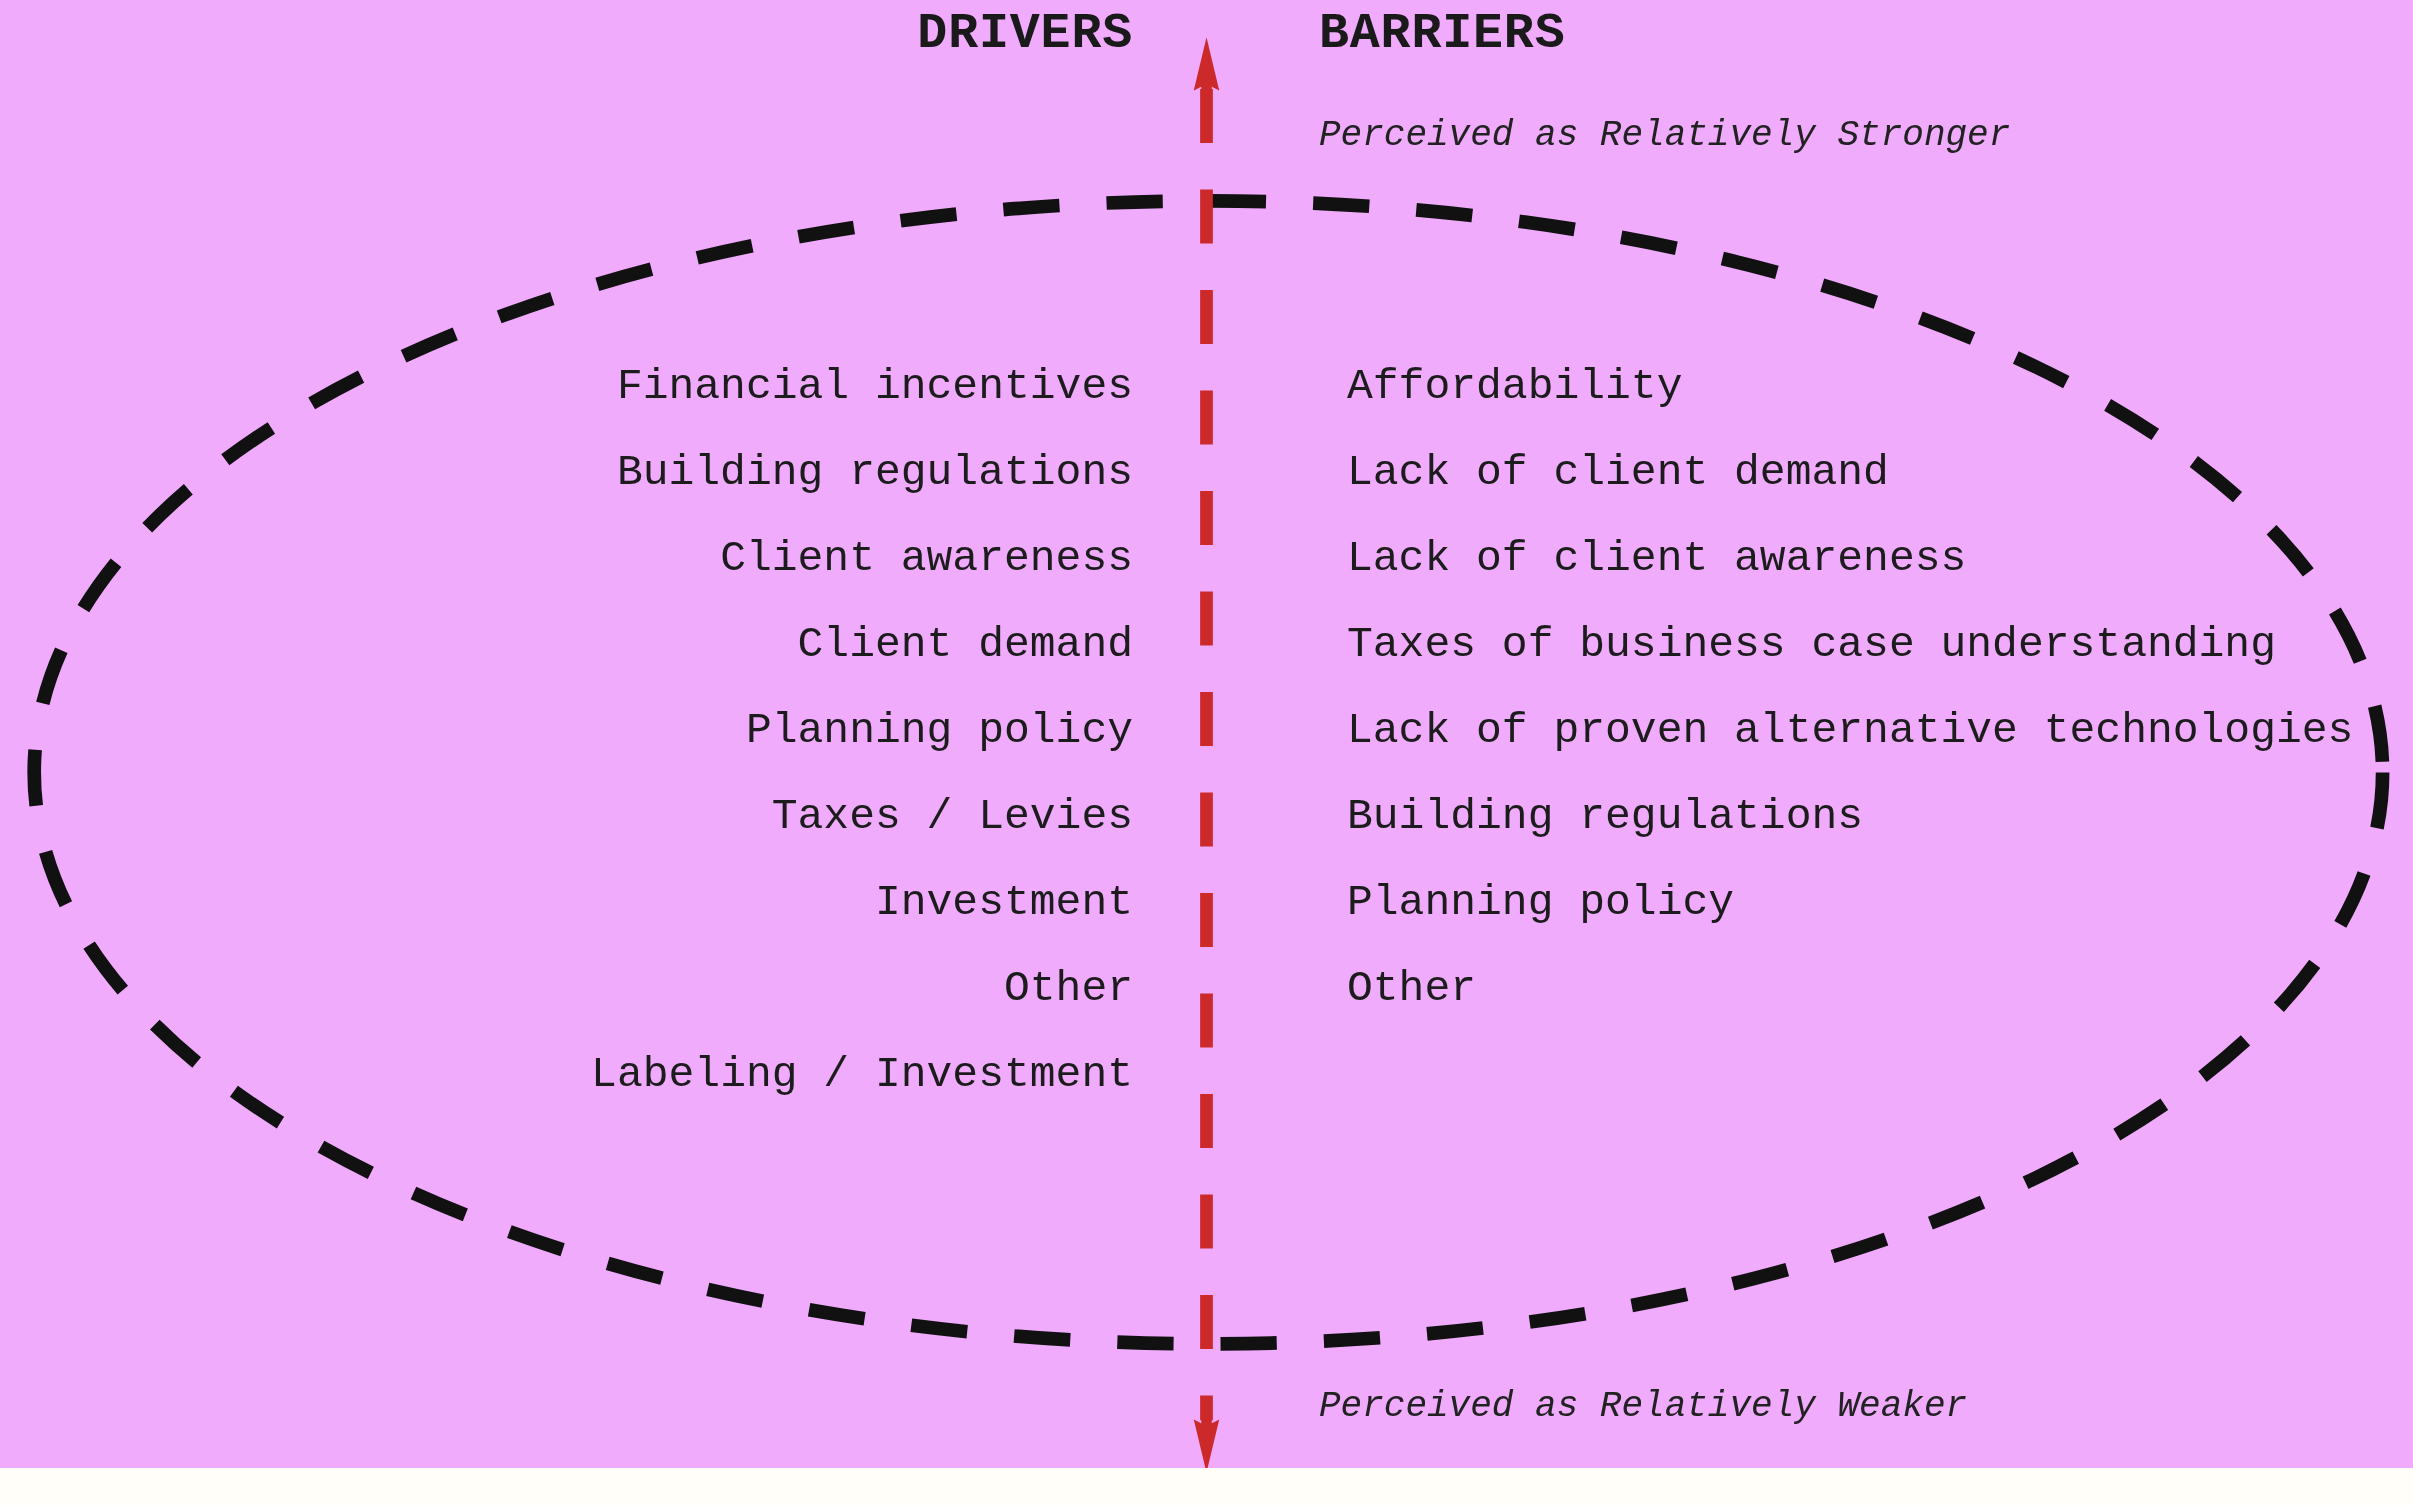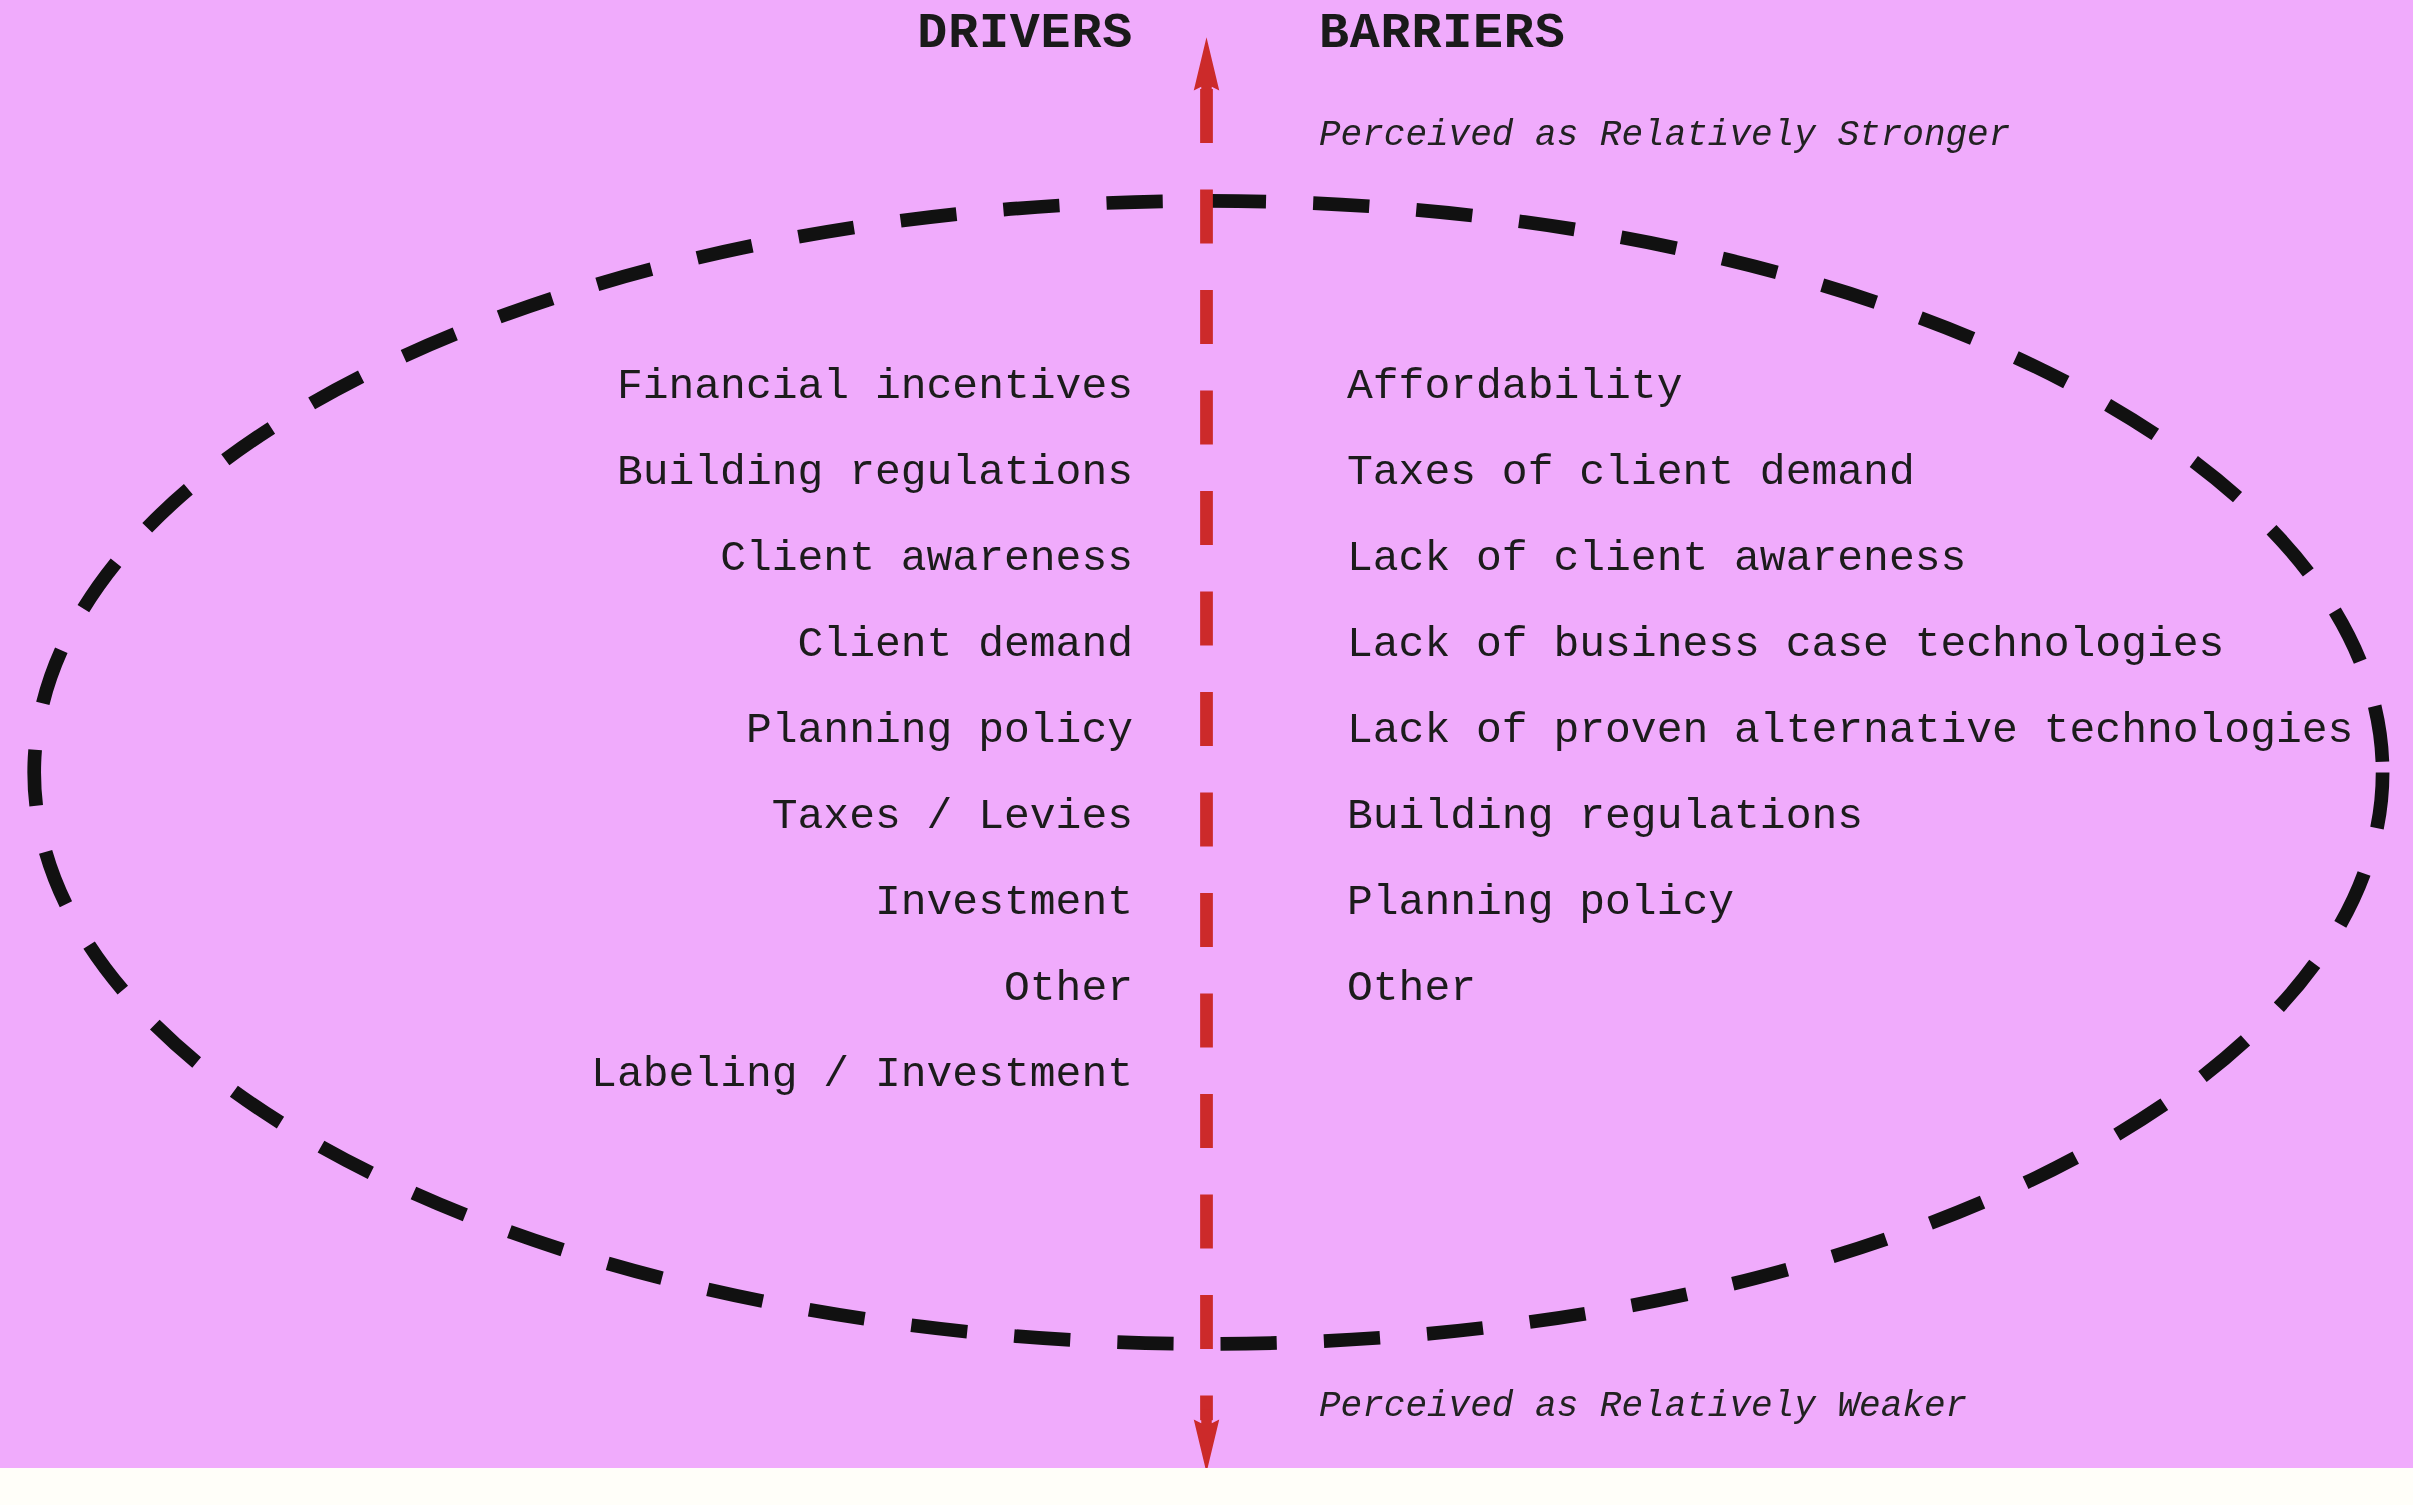--- a/index.html
+++ b/index.html
@@ -138,23 +138,23 @@
     <div class="item">Client demand</div>
     <div class="item">Planning policy</div>
     <div class="item">Taxes / Levies</div>
     <div class="item">Investment</div>
     <div class="item">Other</div>
     <div class="item">Labeling / Investment</div>
   </div>
 
   <div id="barriers-col">
     <div class="item">Affordability</div>
-    <div class="item">Taxes of client demand</div>
+    <div class="item">Lack of client demand</div>
     <div class="item">Lack of client awareness</div>
-    <div class="item">Lack of business case technologies</div>
+    <div class="item">Taxes of business case understanding</div>
     <div class="item">Lack of proven alternative technologies</div>
     <div class="item">Building regulations</div>
     <div class="item">Planning policy</div>
     <div class="item">Other</div>
   </div>
 
 </div>
 
 
 </body></html>

